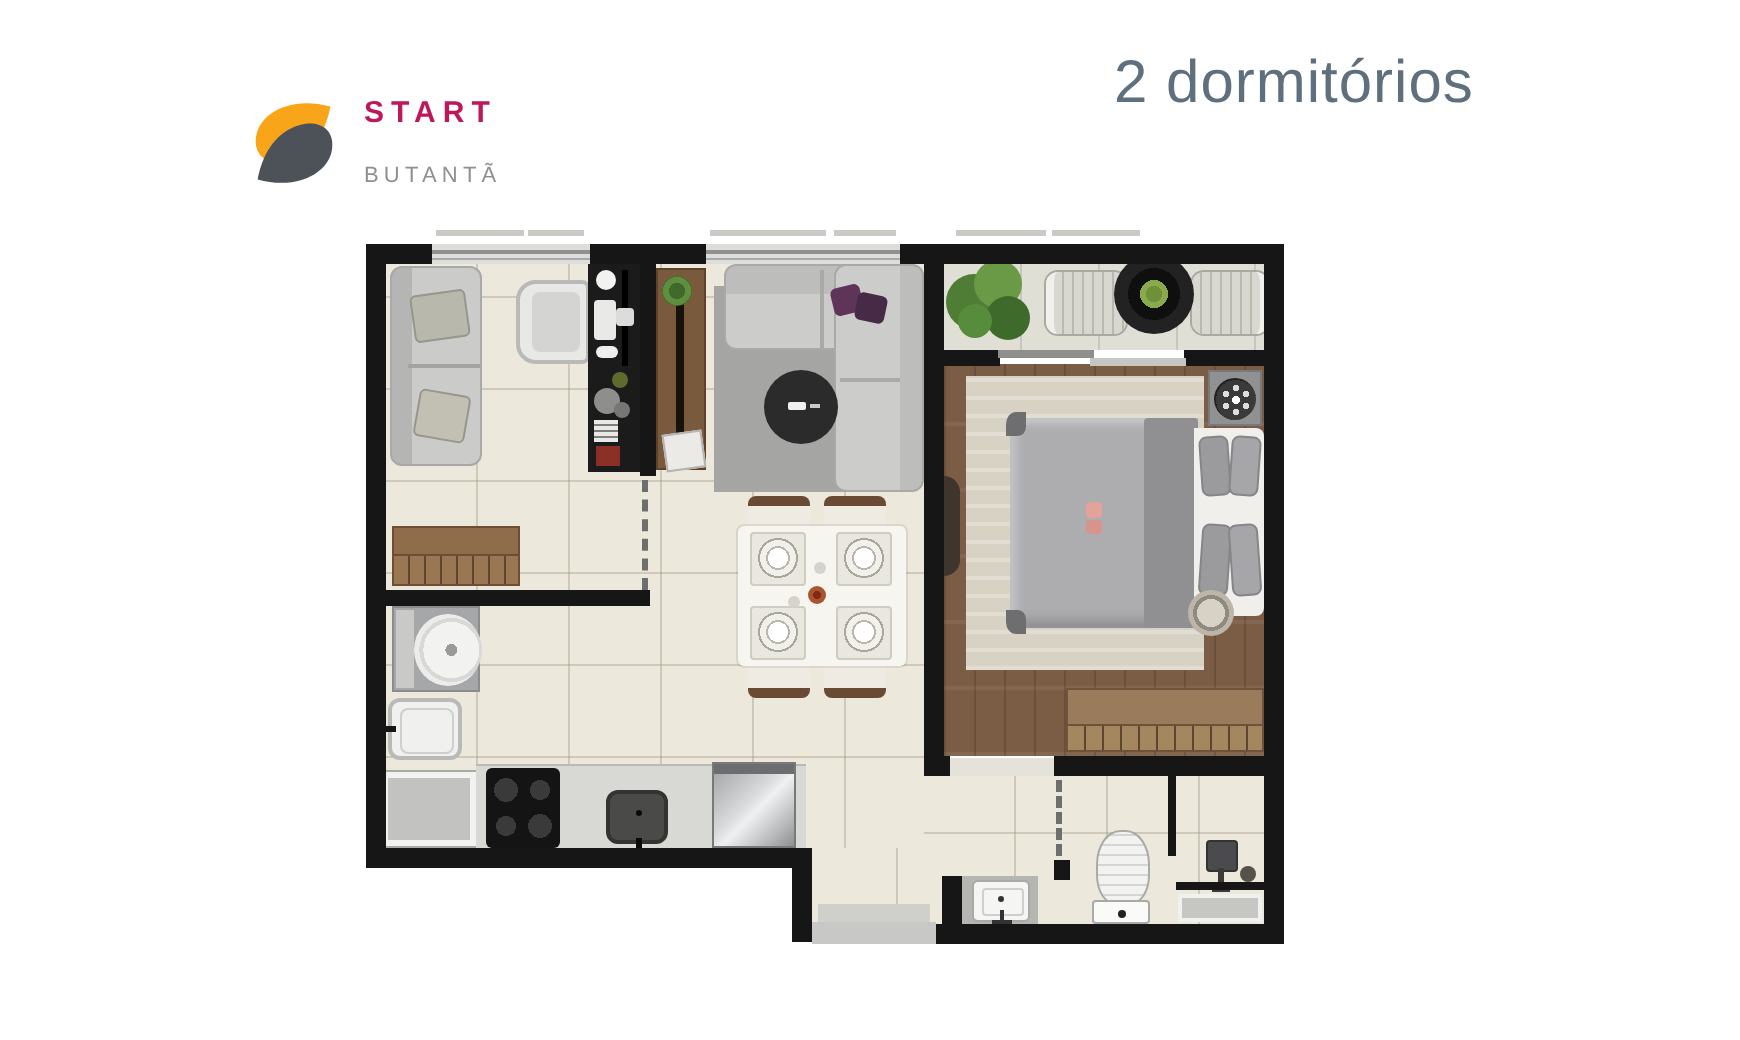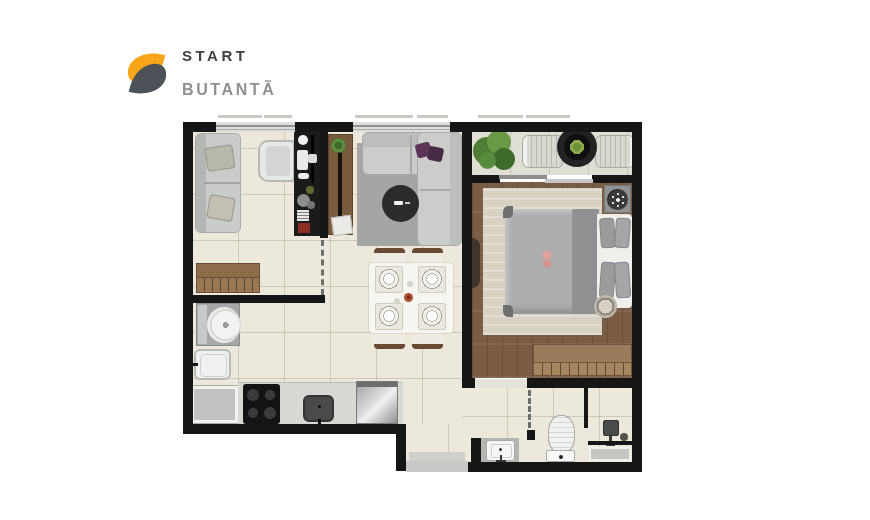--- a/index.html
+++ b/index.html
@@ -5,22 +5,22 @@
   html,body{margin:0;padding:0;}
   body{
     width:870px;height:520px;position:relative;background:#ffffff;
     font-family:"Liberation Sans","DejaVu Sans",sans-serif;
     overflow:hidden;
   }
   
   .brand{position:absolute;left:124px;top:48px;display:flex;align-items:center;gap:12px;}
   .brand svg{display:block;}
   .brand-text{display:flex;flex-direction:column;line-height:1.05;}
-  .brand-line1{font-size:15px;font-weight:700;letter-spacing:3.5px;color:#404040;}
-  .brand-line2{font-size:16px;font-weight:700;letter-spacing:2.6px;color:#8d9193;margin-top:18px;}
+  .brand-line1{font-size:15px;font-weight:700;letter-spacing:3.5px;color:#be185d;}
+  .brand-line2{font-size:11px;font-weight:400;letter-spacing:2.6px;color:#8d9193;margin-top:18px;}
   .headline{position:absolute;left:557px;top:27px;text-align:left;}
   .unit-type{font-size:30px;font-weight:500;color:#5e6f7e;letter-spacing:0.5px;line-height:1;}
   .area{font-size:64px;font-weight:800;color:#f9a51a;line-height:1;margin-top:2px;letter-spacing:-1px;}
   .area sup{font-size:34px;font-weight:800;vertical-align:28px;letter-spacing:0;}
   
   .abs{position:absolute;}
   .wall{position:absolute;background:#161616;}
   .tile{
     background-color:#ede8dc;
     background-image:
@@ -53,20 +53,21 @@
       <path fill="#4c5257" d="M5 43 C26 49 44 39 44 25 C44 17 38 13 30 14 C17 16 8 27 5 43 Z"></path>
     </svg>
   </span>
   <span class="brand-text">
     <span class="brand-line1">START</span>
     <span class="brand-line2">BUTANTÃ</span>
   </span>
 </div>
 
 <div class="headline">
+  <div class="unit-type">2 dormitórios</div>
 </div>
 
 <div id="floorplan" class="abs" style="left:0;top:0;width:870px;height:520px;">
 
   <div class="abs tile" style="left:193px;top:132px;width:269px;height:292px;"></div>
   <div class="abs tile" style="left:403px;top:424px;width:59px;height:38px;"></div>
   <div class="abs tile" style="left:462px;top:382px;width:170px;height:80px;"></div>
   <div class="abs balcony-floor" style="left:472px;top:132px;width:160px;height:43px;"></div>
   <div class="abs wood" style="left:472px;top:182px;width:160px;height:196px;"></div>
   <div class="abs" style="left:475px;top:379px;width:52px;height:9px;background:#e5e2d9;"></div>

